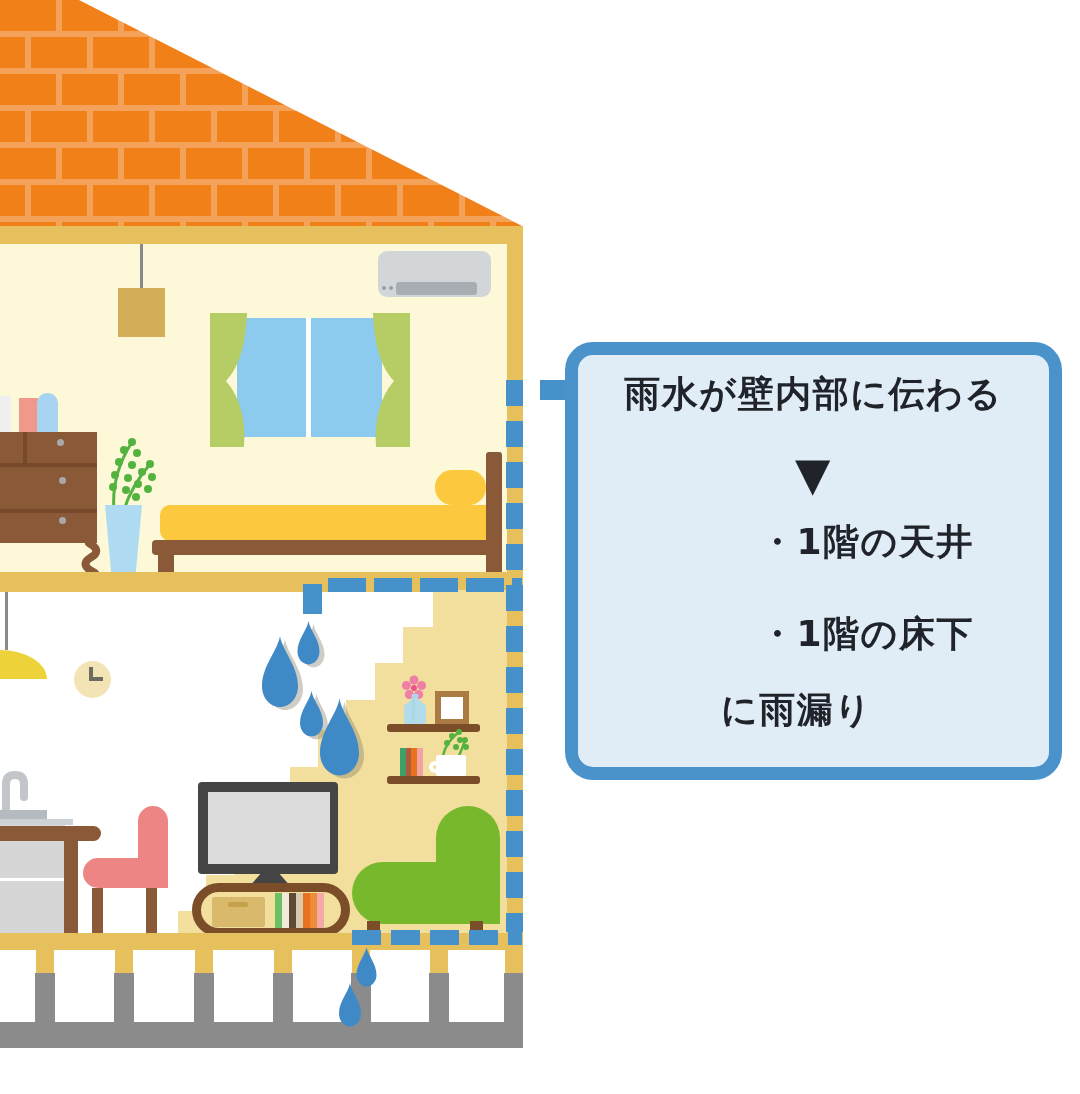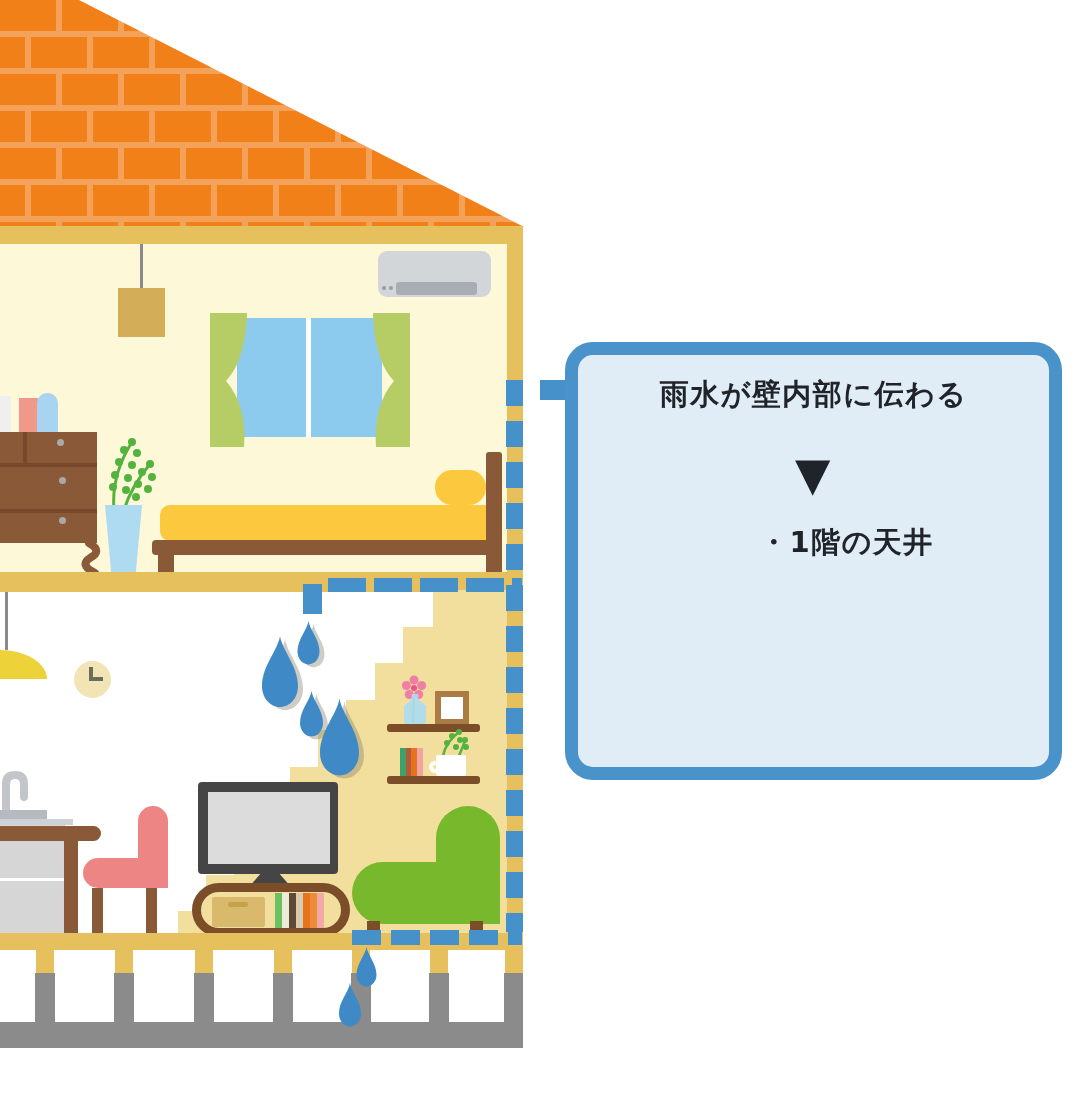--- a/index.html
+++ b/index.html
@@ -18,21 +18,21 @@
   }
   
   .gold{background:var(--gold);}
   .brown{background:var(--wood-brown);}
   .dashv{background:repeating-linear-gradient(180deg,var(--line-blue) 0 26px,transparent 26px 41px);}
   .dashh2{background:repeating-linear-gradient(90deg,var(--line-blue) 0 38px,transparent 38px 46px);}
   .dashh1{background:repeating-linear-gradient(90deg,var(--line-blue) 0 29px,transparent 29px 39px);}
   
   #callout{left:565px;top:342px;width:497px;height:438px;box-sizing:border-box;
     border:13px solid var(--callout-border);border-radius:28px;background:var(--callout-bg);}
-  #callout .line{position:absolute;color:var(--text-dark);font-size:29px;line-height:44px;
+  #callout .line{position:absolute;color:var(--text-dark);font-size:36px;line-height:44px;
     font-weight:600;letter-spacing:1.5px;white-space:nowrap;}
   .drop{filter:drop-shadow(5px 3px 0 rgba(125,120,100,0.38));}
 </style>
 </head>
 <body>
 
 <div id="scene">
 
   <svg class="abs" style="left:0;top:0" width="525" height="227">
     <defs>
@@ -231,15 +231,17 @@
       <path d="M18,0 C20,14 36,30 36,50 C36,62 28,71 18,71 C8,71 0,62 0,50 C0,30 16,14 18,0 Z" style="fill:var(--water-blue)"></path>
     </svg>
   <svg class="abs" style="left:337px;top:983px" width="26" height="44" viewBox="0 0 36 72">
       <path d="M18,0 C20,14 36,30 36,50 C36,62 28,71 18,71 C8,71 0,62 0,50 C0,30 16,14 18,0 Z" style="fill:var(--water-blue)"></path>
     </svg>
 
   <div id="callout" class="abs">
     <div class="line" style="top:17px;left:0;right:0;text-align:center">雨水が壁内部に伝わる</div>
     <div class="line" style="top:97px;left:0;right:0;text-align:center;font-size:46px">▼</div>
     <div class="line" style="top:165px;left:181px">・1階の天井</div>
+    <div class="line" style="top:257px;left:181px">・1階の床下</div>
+    <div class="line" style="top:333px;left:143px">に雨漏り</div>
   </div>
 
 </div>
 
 </body></html>

